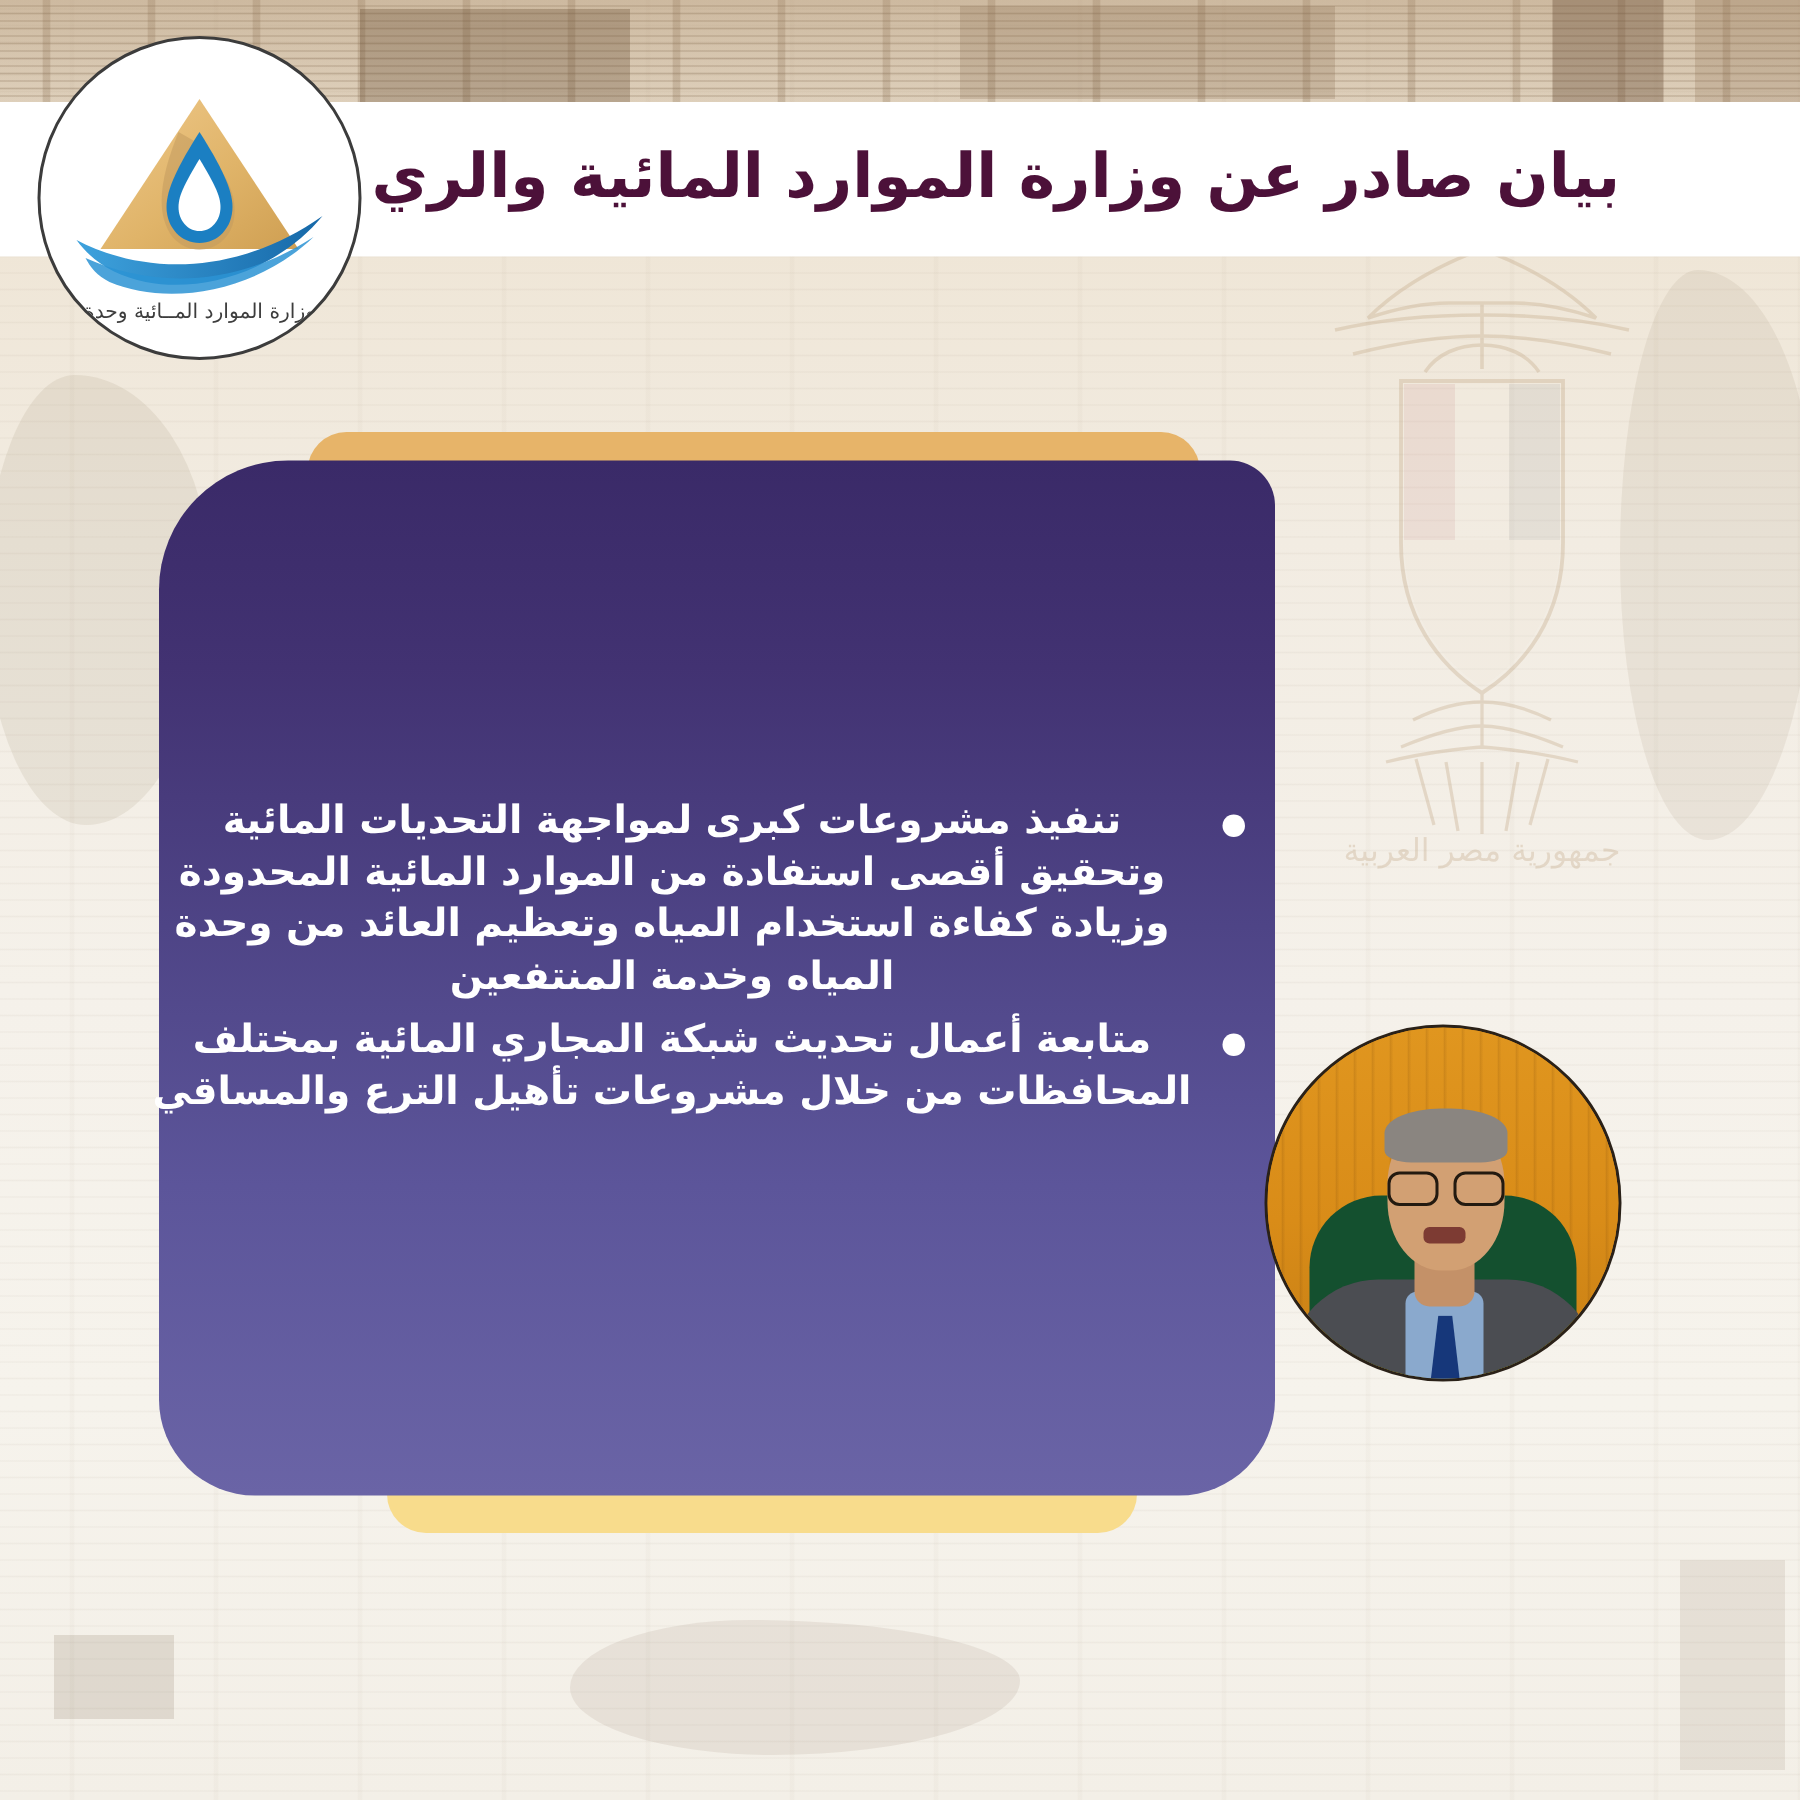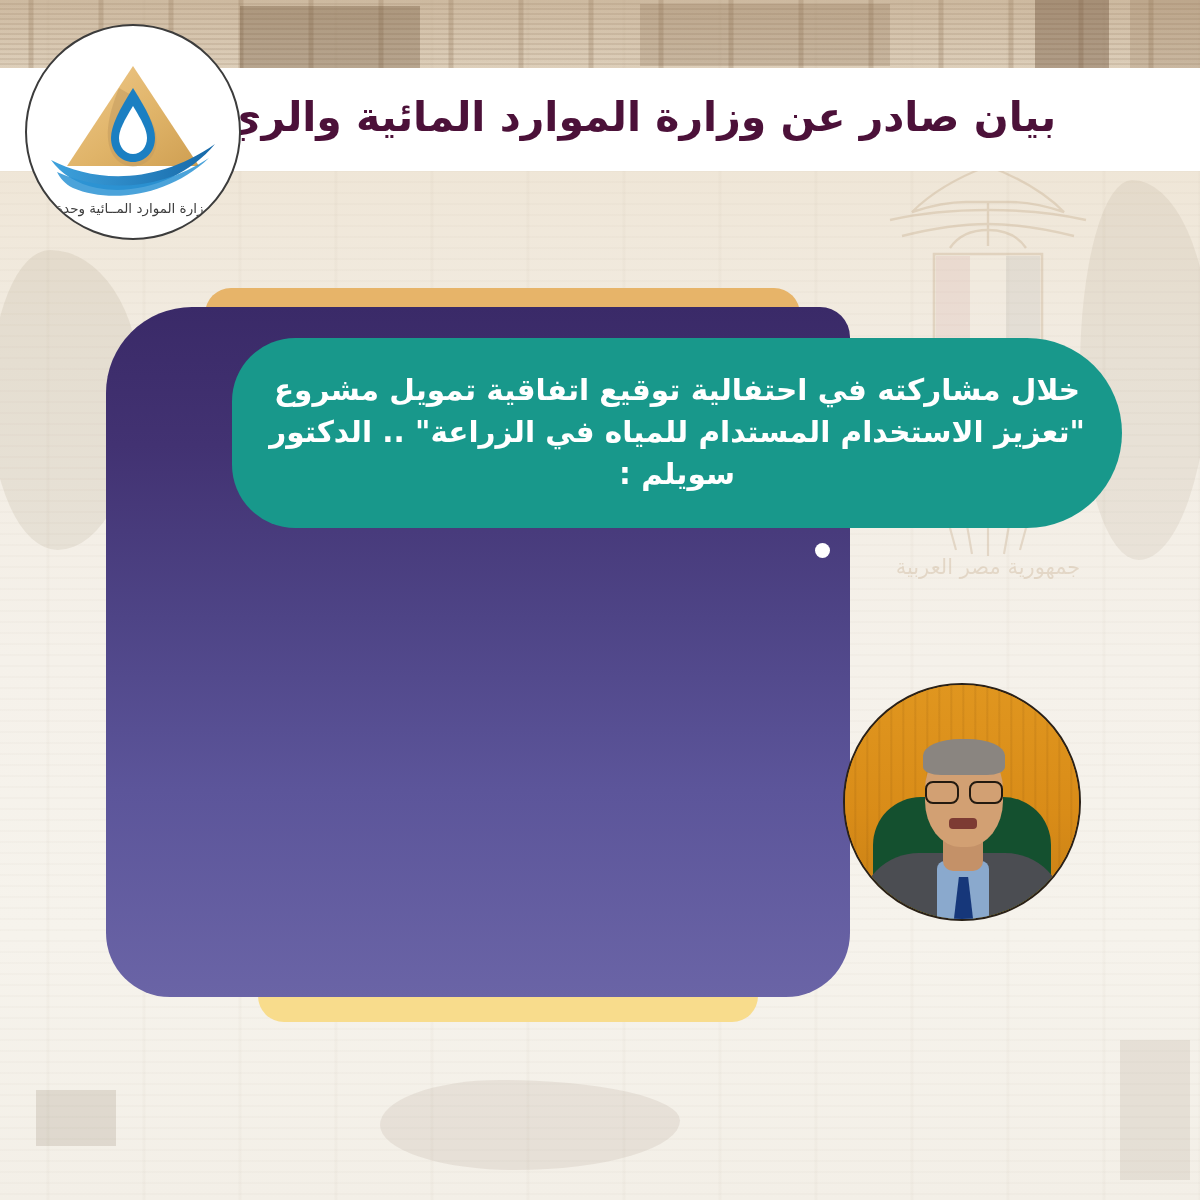--- a/index.html
+++ b/index.html
@@ -59,21 +59,21 @@
     opacity:.30;pointer-events:none;
   }
 
   
   .header-band{
     position:absolute;left:0;top:68px;width:1200px;height:103px;
     background:#ffffff;
   }
   .header-title{
     position:absolute;right:120px;top:92px;width:880px;
-    text-align:center;
+    text-align:right;
     font-size:41px;font-weight:bold;color:#4c1139;
     letter-spacing:-.5px;line-height:1.25;
     white-space:nowrap;
   }
 
   
   .logo{
     position:absolute;left:25px;top:24px;width:212px;height:212px;
     border-radius:50%;background:#ffffff;
     border:2px solid #3c3c3c;
@@ -276,27 +276,29 @@
       <path d="M30 146 C74 166 130 166 182 132 C142 170 84 178 46 162 C38 158 33 152 30 146 Z" fill="#2b93d4" opacity=".85"></path>
     </svg>
     <div class="logo-sub">وزارة الموارد المــائية وحدة</div>
   </div>
 
   <div class="gold-top"></div>
   <div class="gold-bottom"></div>
 
   <div class="card"></div>
 
-  <div class="teal">
-    <div class="teal-text">خلال مشاركته في  احتفالية توقيع اتفاقية تمويل مشروع "تعزيز الاستخدام المستدام للمياه في الزراعة" .. الدكتور سويلم :</div>
-  </div>
 
   <div class="bullets">
+    <div class="bullet b1">
+      <span class="dot"></span>
+      <span>تنفيذ مشروعات كبرى لمواجهة التحديات المائية وتحقيق أقصى استفادة من الموارد المائية المحدودة وزيادة كفاءة استخدام المياه وتعظيم العائد من وحدة المياه وخدمة المنتفعين</span>
+    </div>
     <div class="bullet b2">
       <span class="dot"></span>
+      <span>متابعة أعمال تحديث شبكة المجاري المائية بمختلف المحافظات من خلال مشروعات تأهيل الترع والمساقي</span>
     </div>
   </div>
 
   <div class="portrait">
     <div class="ph-wood"></div>
     <div class="ph-chair"></div>
     <div class="ph-mic"></div>
     <div class="ph-mic-head"></div>
     <div class="ph-shoulders"></div>
     <div class="ph-shirt"></div>

